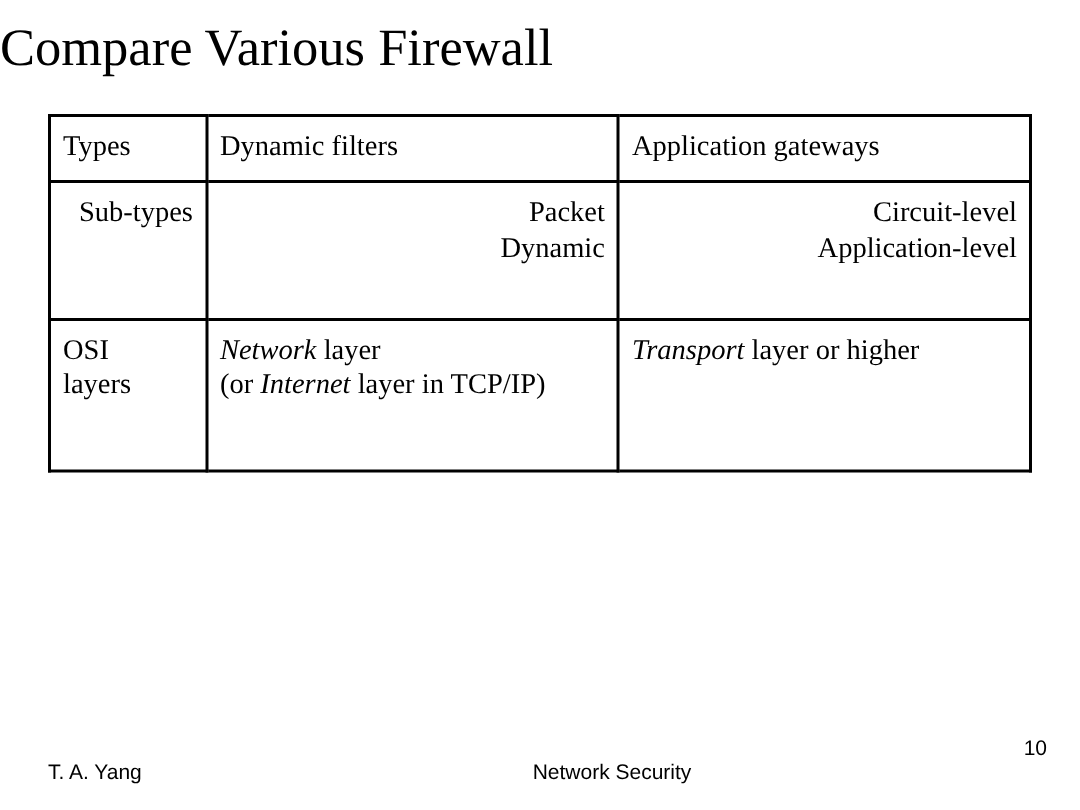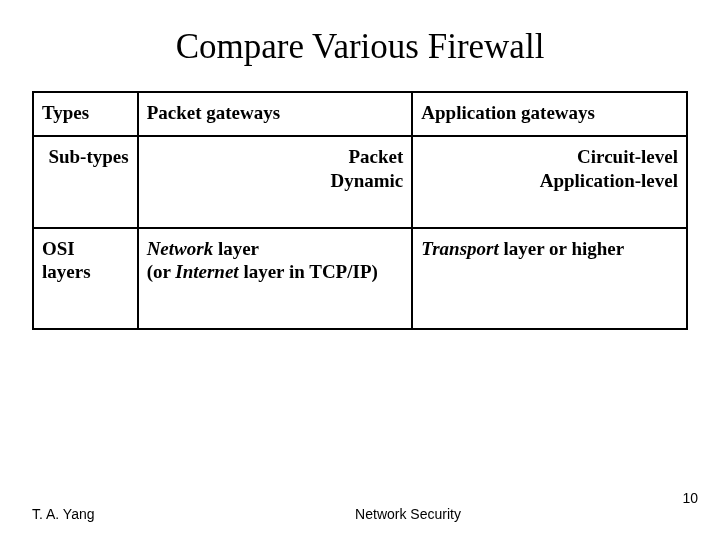--- a/index.html
+++ b/index.html
@@ -12,35 +12,34 @@
     color: #000;
     position: relative;
   }
   .slide {
     width: 720px;
     height: 540px;
     position: relative;
     box-sizing: border-box;
   }
   .title {
-    text-align: center;
+    text-align: left;
     font-size: 35px;
     line-height: 1.15;
-    padding-top: 27px;
+    padding-top: 12px;
     padding-bottom: 18px;
     font-weight: normal;
   }
   .tbl-wrap {
     padding: 6px 32px 0 32px;
   }
   table {
     border-collapse: collapse;
     width: 100%;
     table-layout: fixed;
-    font-weight: bold;
   }
   col.c1 { width: 16%; }
   col.c2 { width: 42%; }
   col.c3 { width: 42%; }
   td {
     border: 2px solid #000;
     vertical-align: top;
     padding: 8px 8px 24px 8px;
     font-size: 19px;
     line-height: 1.25;
@@ -93,21 +92,21 @@
           <col class="c2">
           <col class="c3">
       </colgroup>
 
       <tbody>
           <tr class="r-types">
         <td>
           <span>Types</span>
         </td>
         <td>
-          <span>Packet gateways</span>
+          <span>Dynamic filters</span>
         </td>
         <td>
           <span>Application gateways</span>
         </td>
       </tr>
 
       <tr class="r-sub">
         <td>
           <span>Sub-types</span>
         </td>

